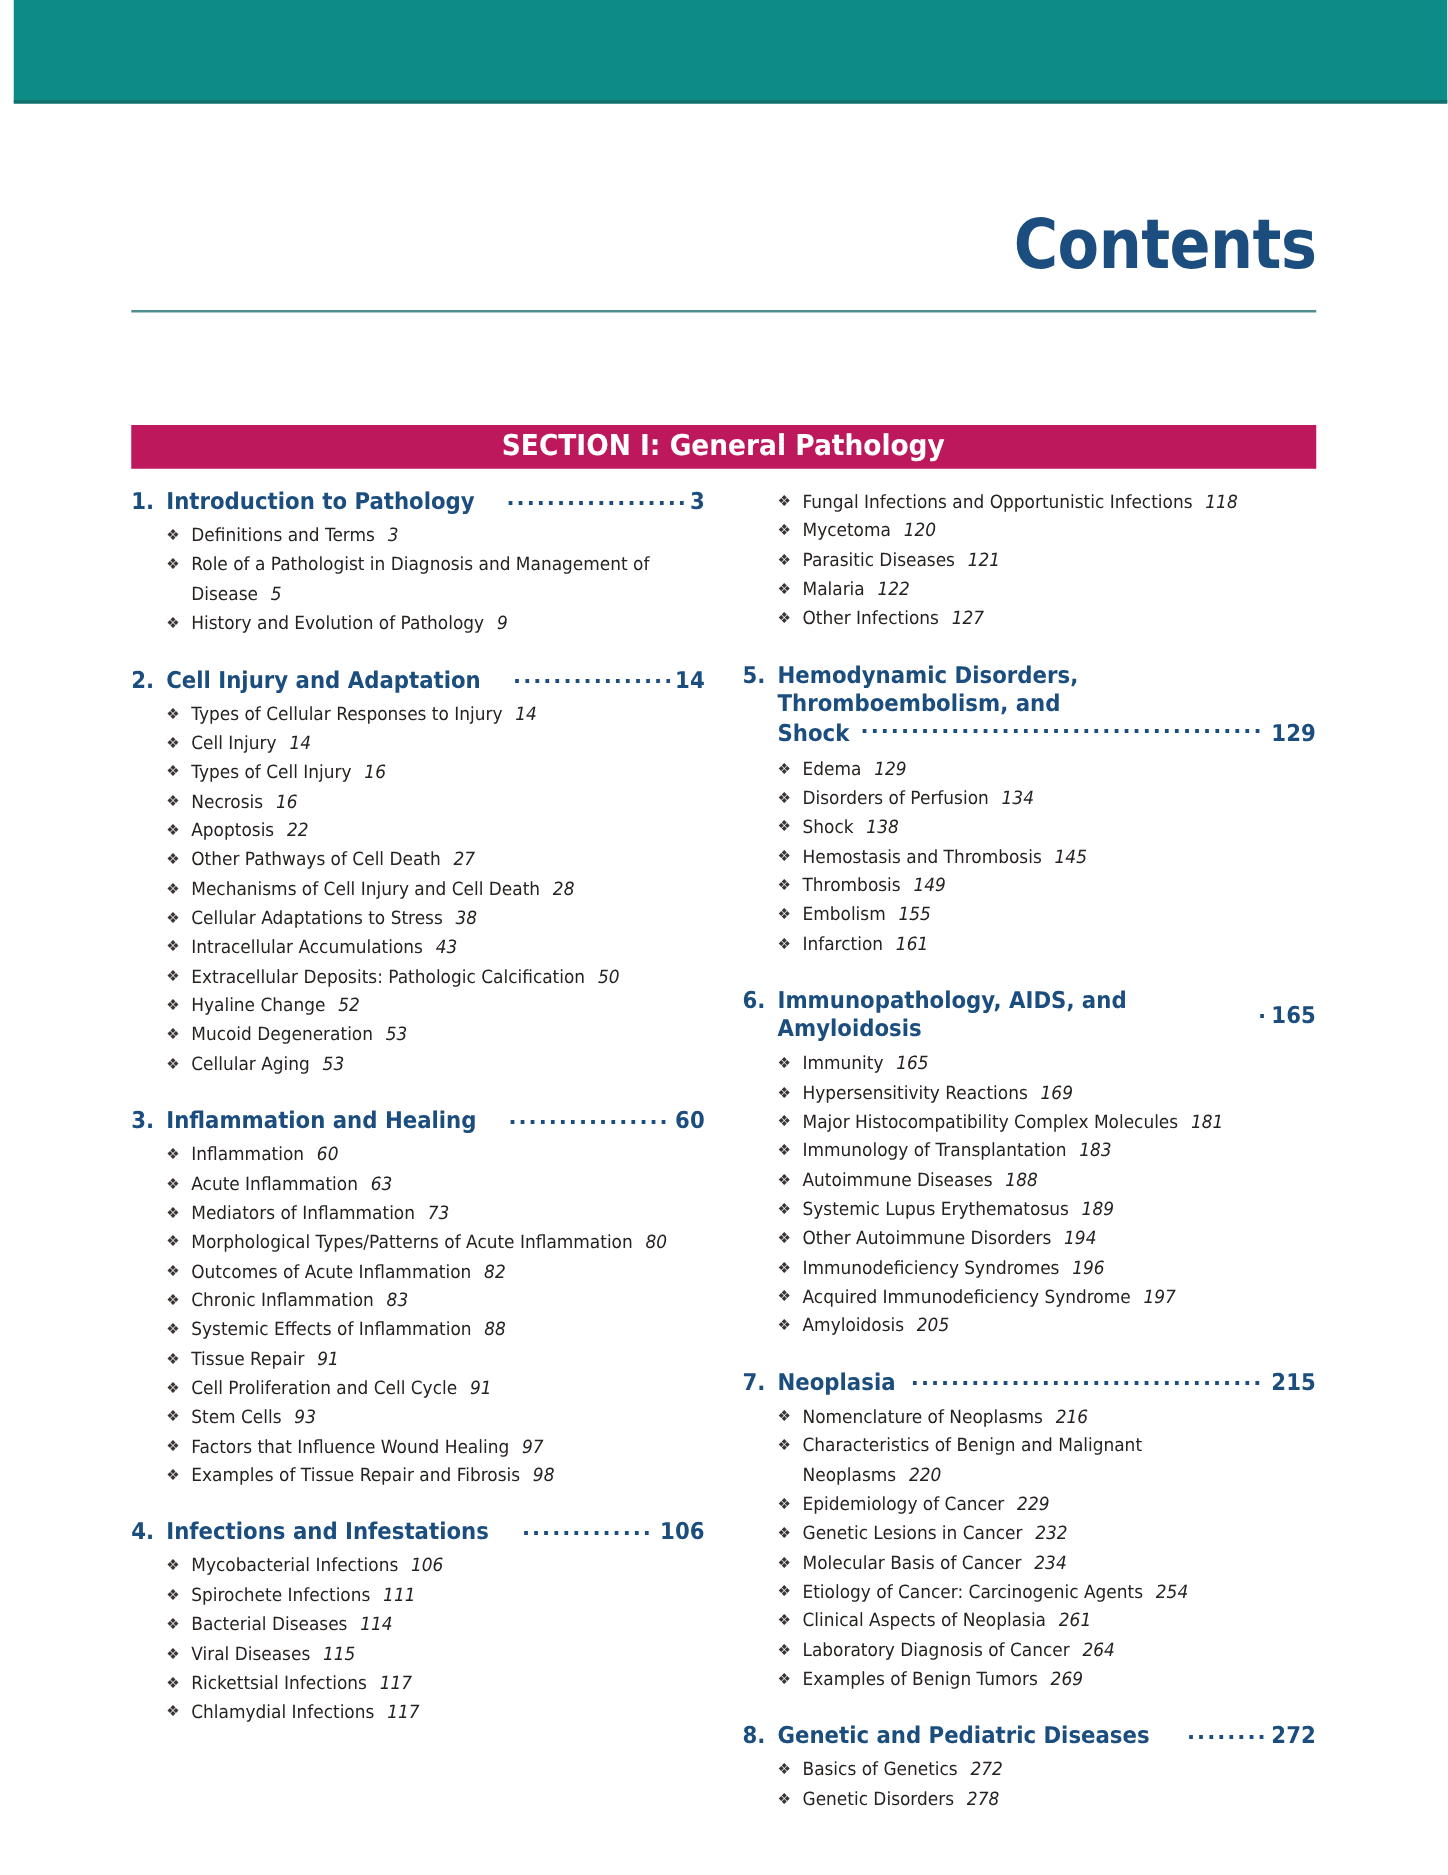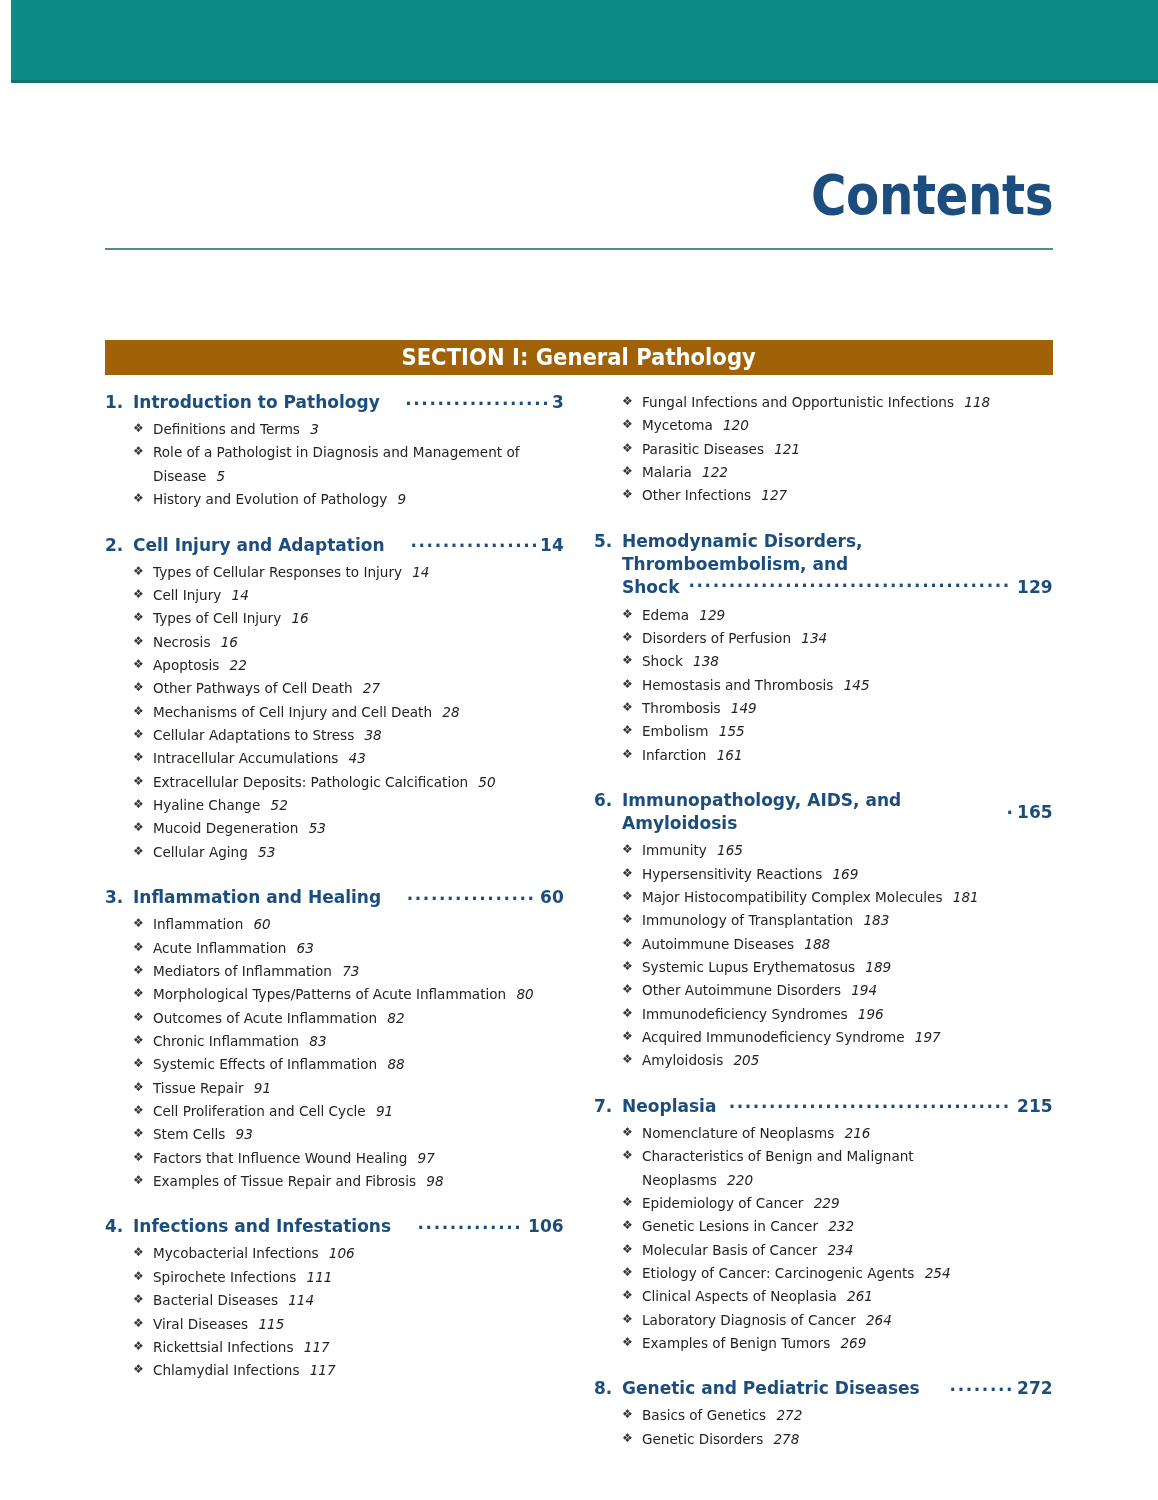--- a/index.html
+++ b/index.html
@@ -73,21 +73,21 @@
     background: #4f8f90;
   }
 
   
   .section-banner {
     position: absolute;
     left: 105px;
     top: 340px;
     width: 948px;
     height: 35px;
-    background: #a16207;
+    background: #be185d;
     display: flex;
     align-items: center;
     justify-content: center;
   }
   .section-banner-label {
     color: #ffffff;
     font-family: "DejaVu Sans", "Liberation Sans", sans-serif;
     font-size: 23px;
     font-weight: bold;
     letter-spacing: 0px;

